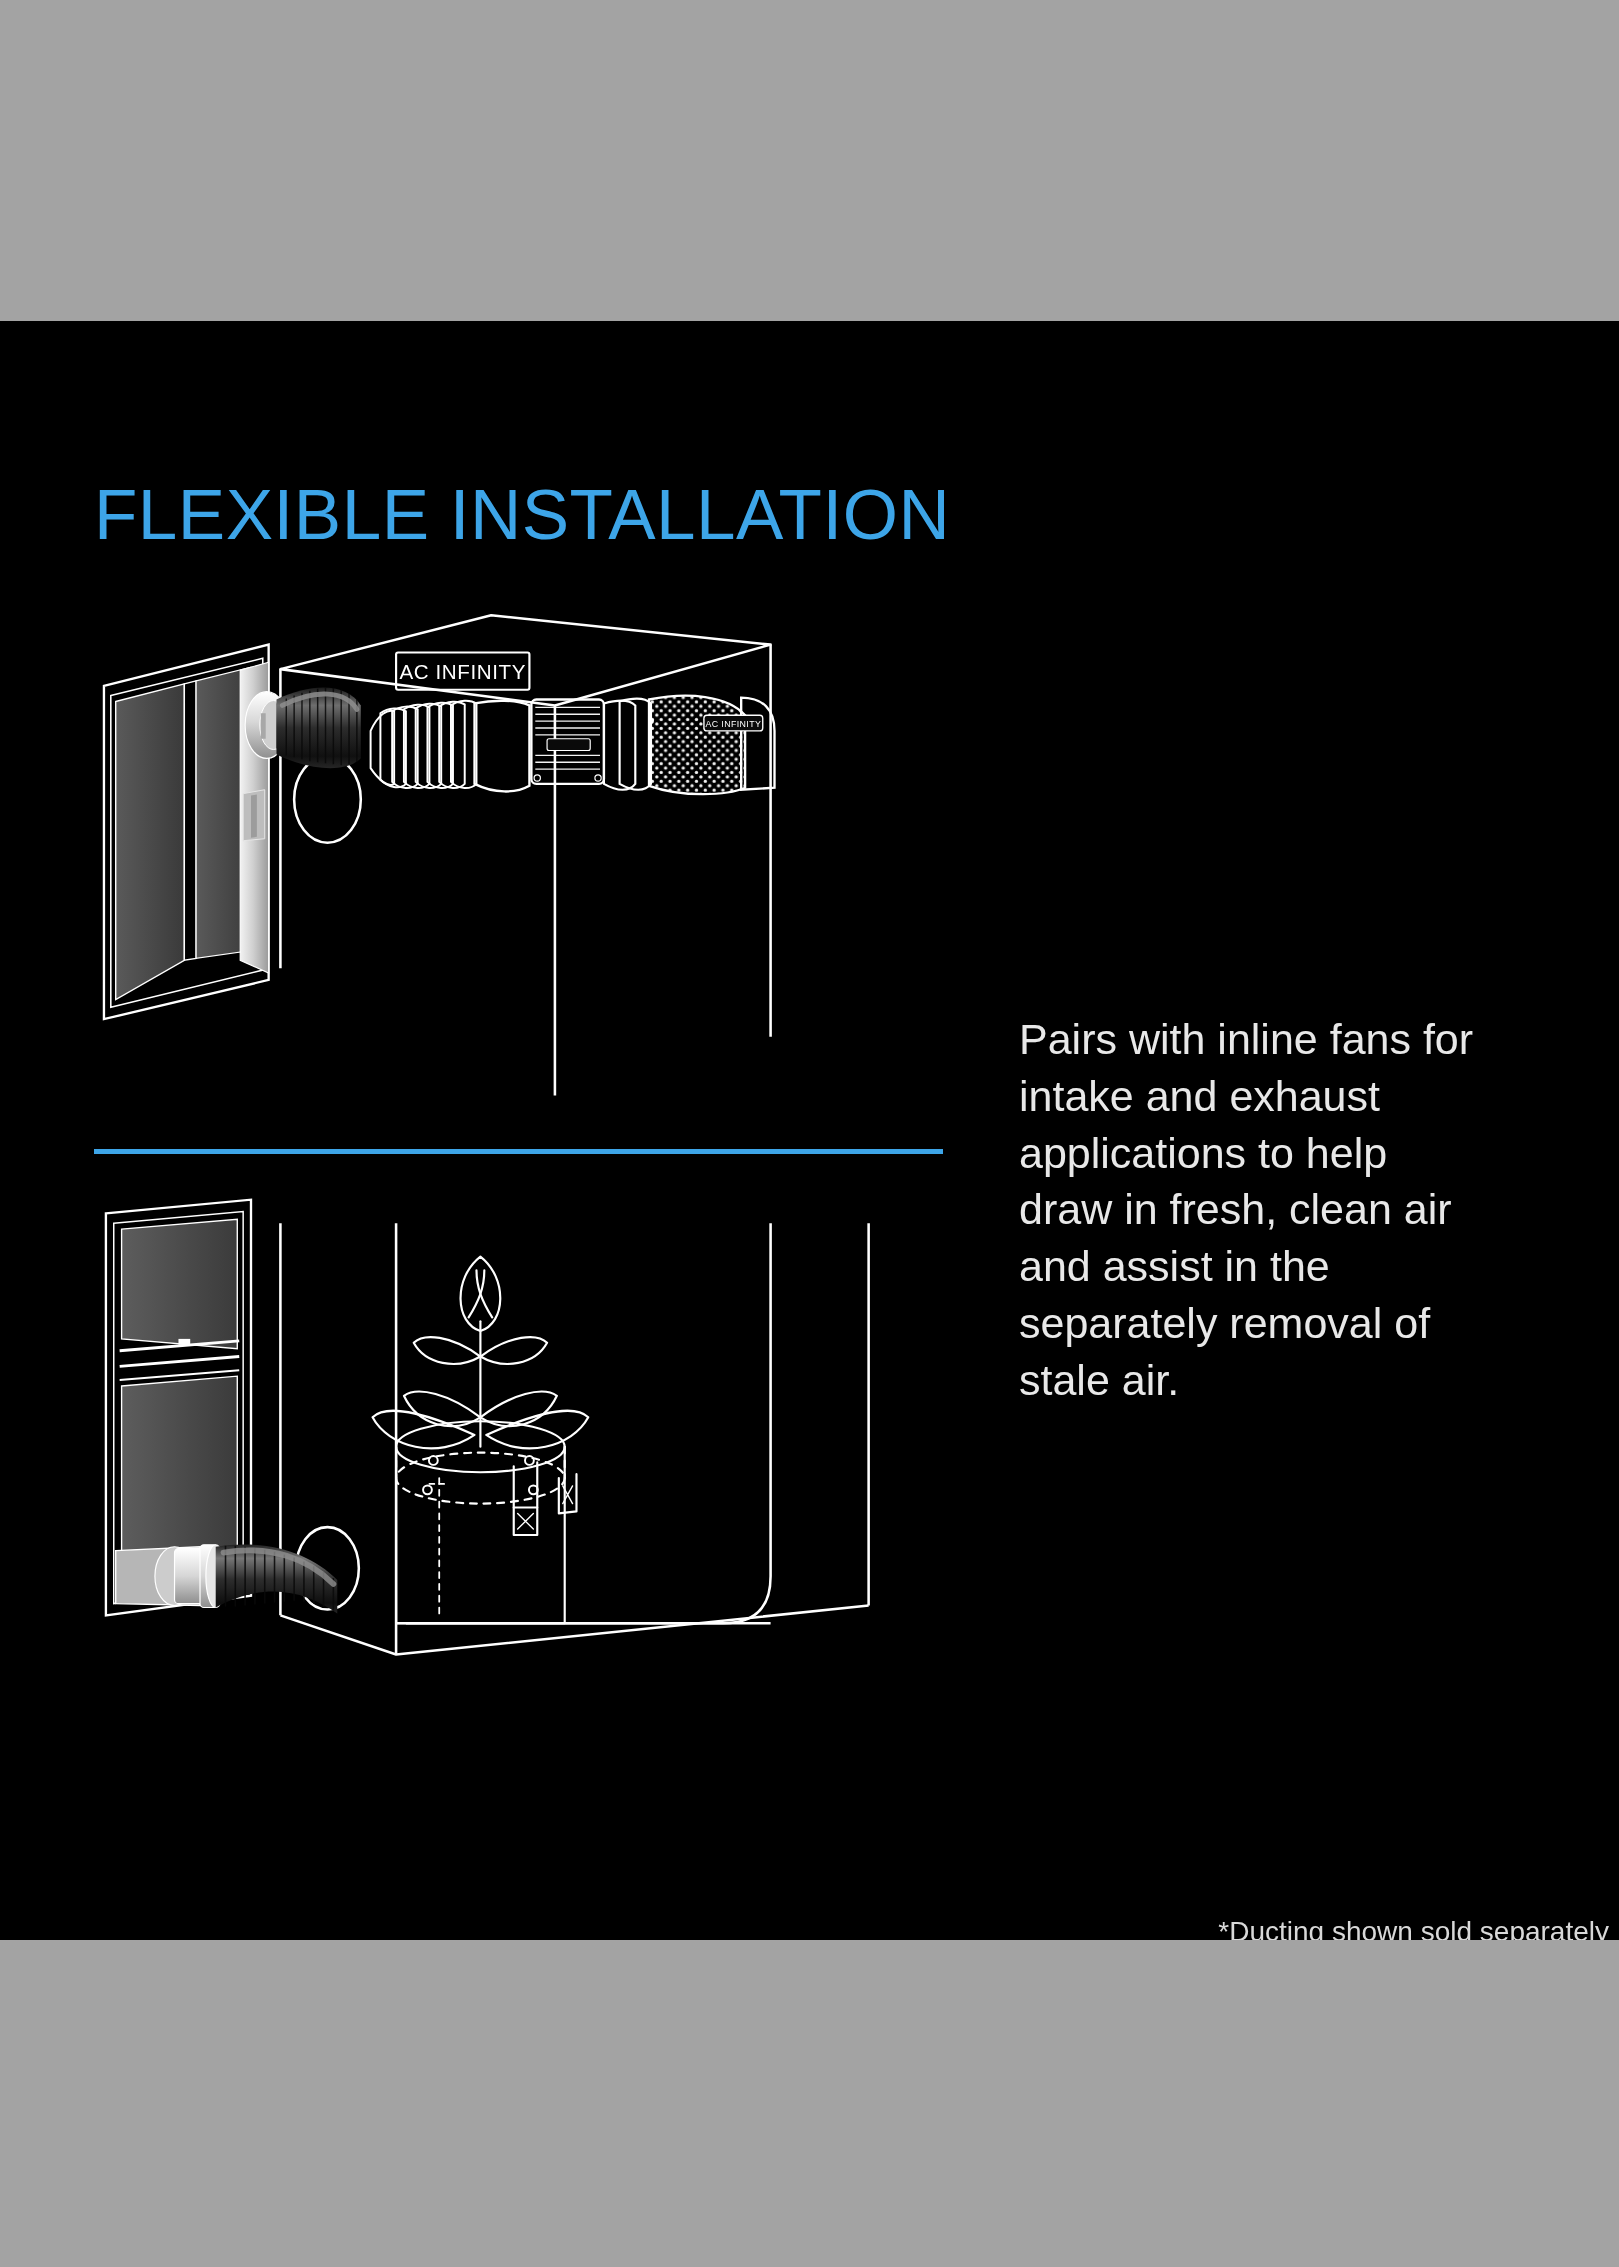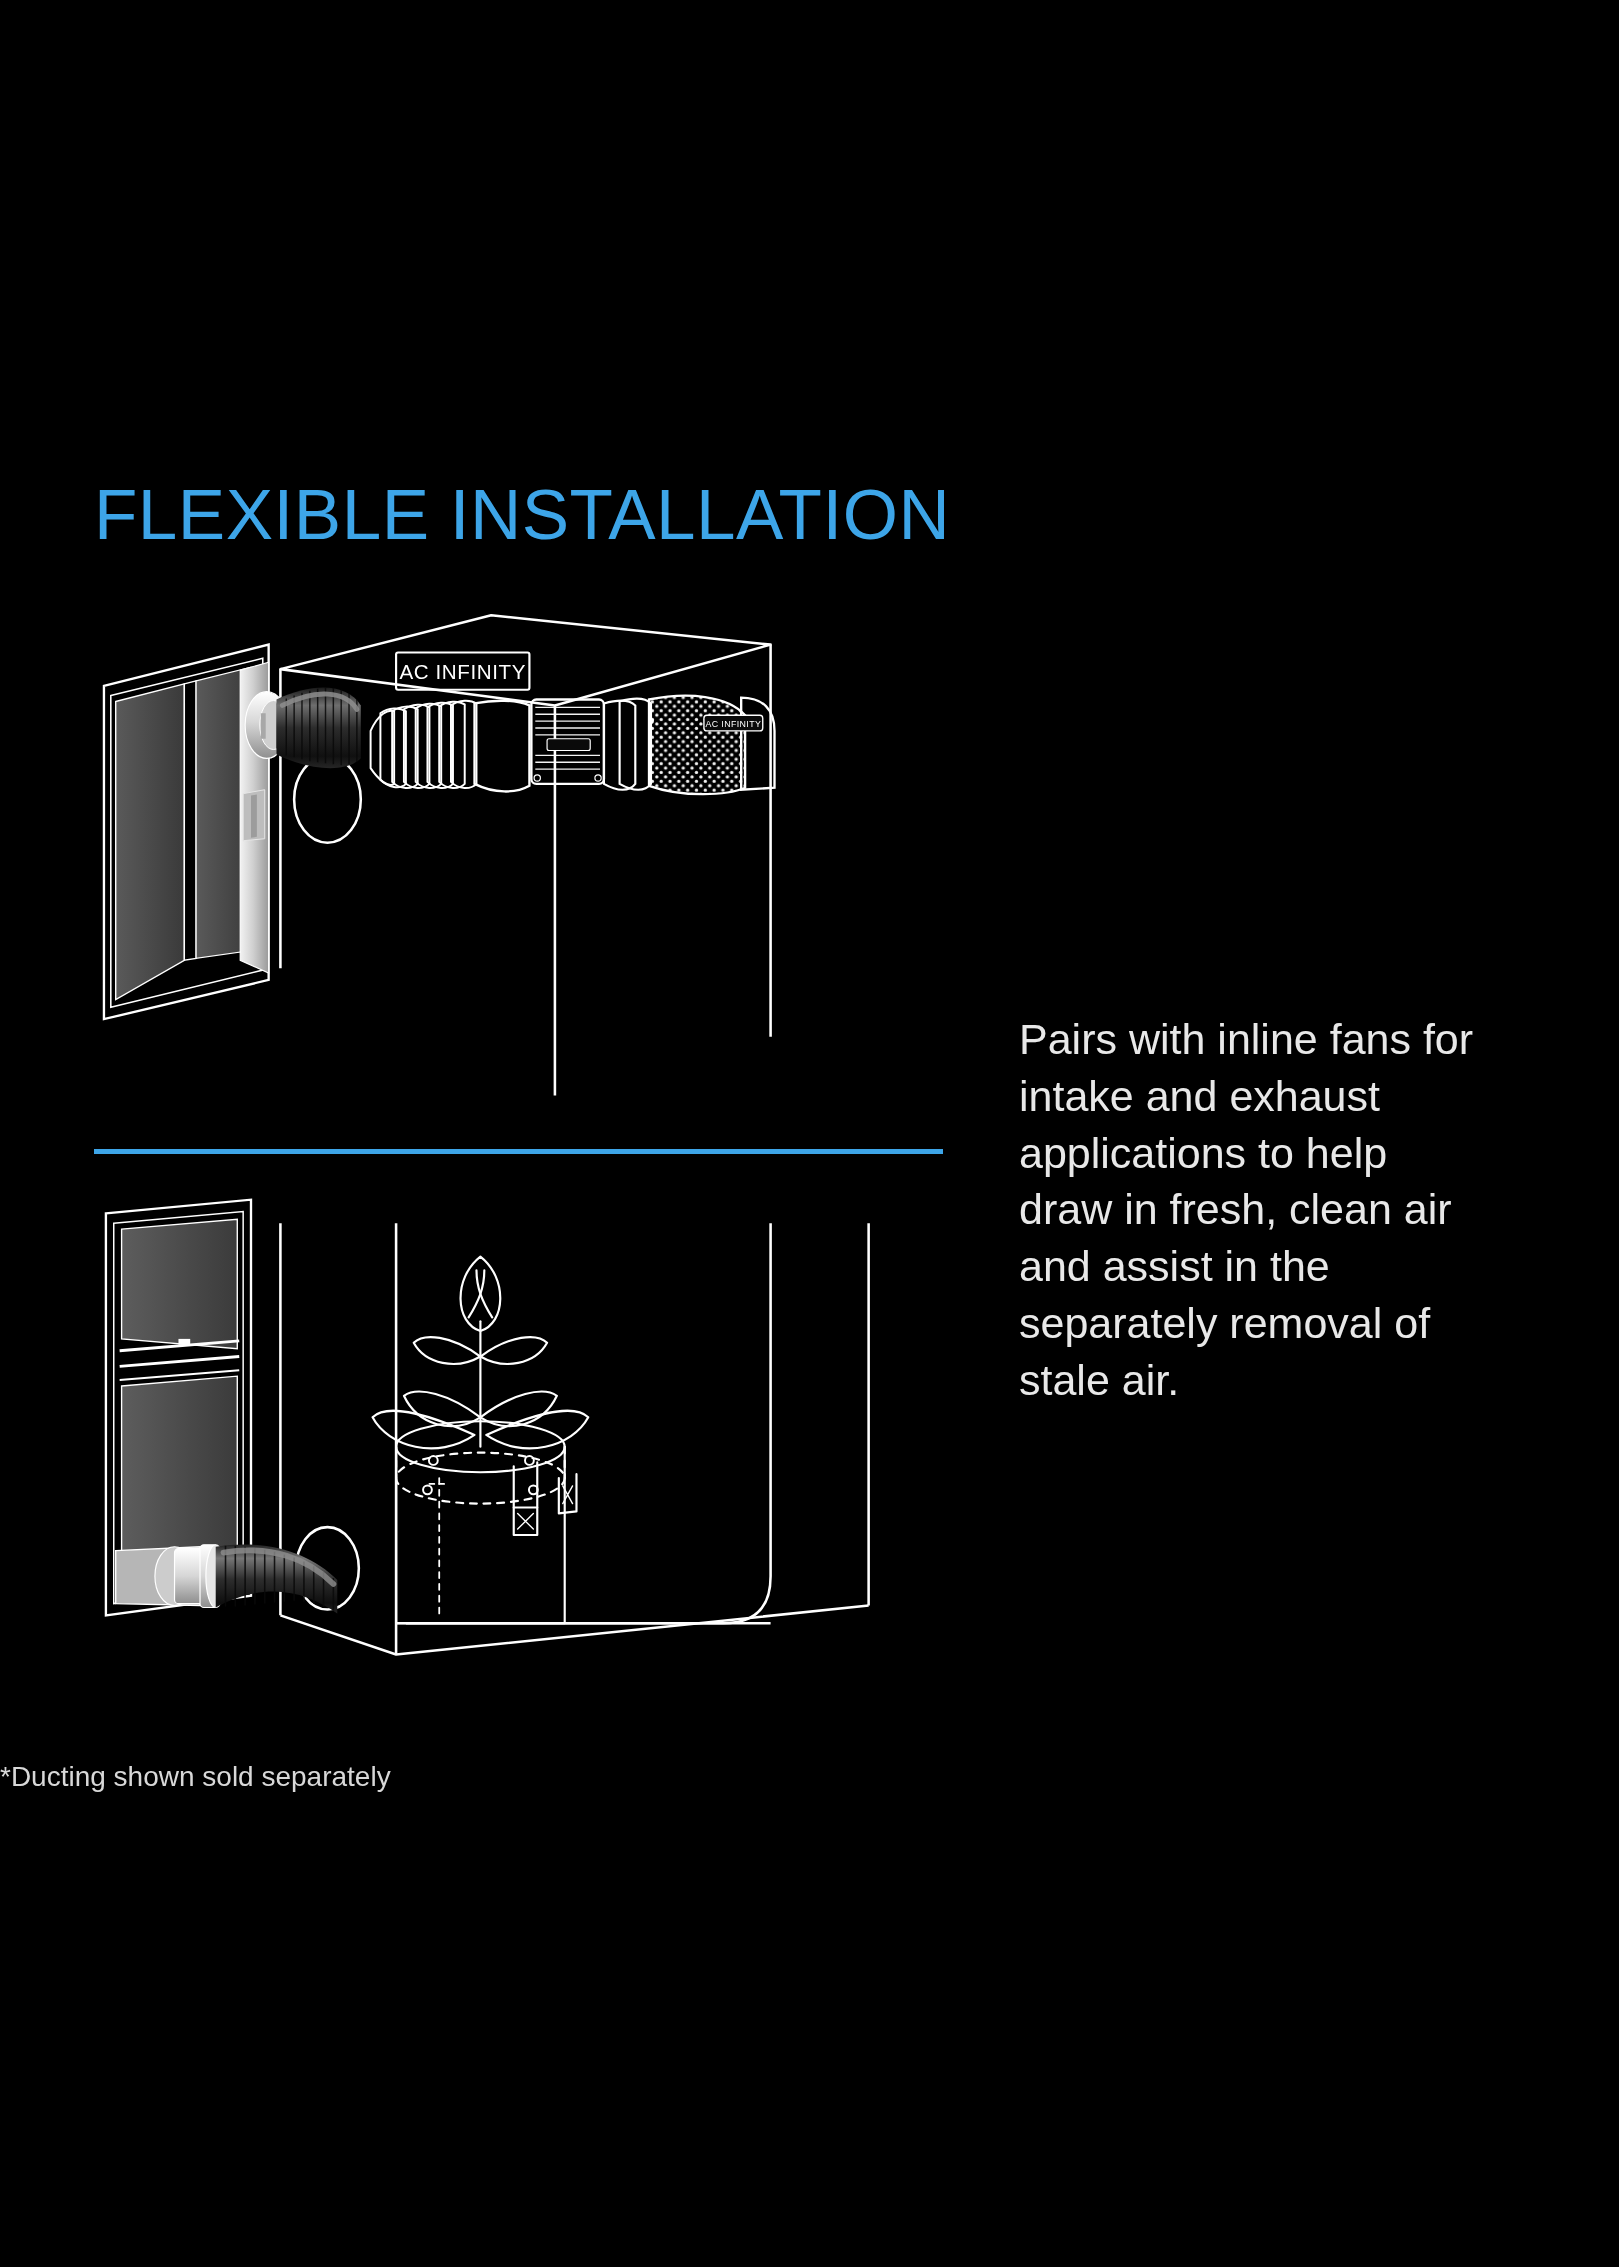--- a/index.html
+++ b/index.html
@@ -11,21 +11,21 @@
     width: 1619px;
     height: 2267px;
     font-family: "Liberation Sans", sans-serif;
     overflow: hidden;
   }
 
   #page {
     position: relative;
     width: 1619px;
     height: 2267px;
-    background: #000000;
+    background: #a3a3a3;
   }
 
   
   #hero {
     position: absolute;
     left: 0;
     top: 321px;
     width: 1619px;
     height: 1619px;
     background: #000000;
@@ -64,23 +64,23 @@
     font-size: 43px;
     line-height: 1.32;
     color: #e8e8e8;
     font-weight: 300;
   }
 
   
   #footnote {
     position: absolute;
     left: 0;
-    top: 1440px;
+    top: 1595px;
     width: 1609px;
-    text-align: left;
+    text-align: right;
     font-size: 28px;
     color: #d8d8d8;
     font-weight: 300;
   }
 
   
   .illus {
     position: absolute;
   }
   #illus-top { left: 94px; top: 255px; width: 863px; height: 549px; }

